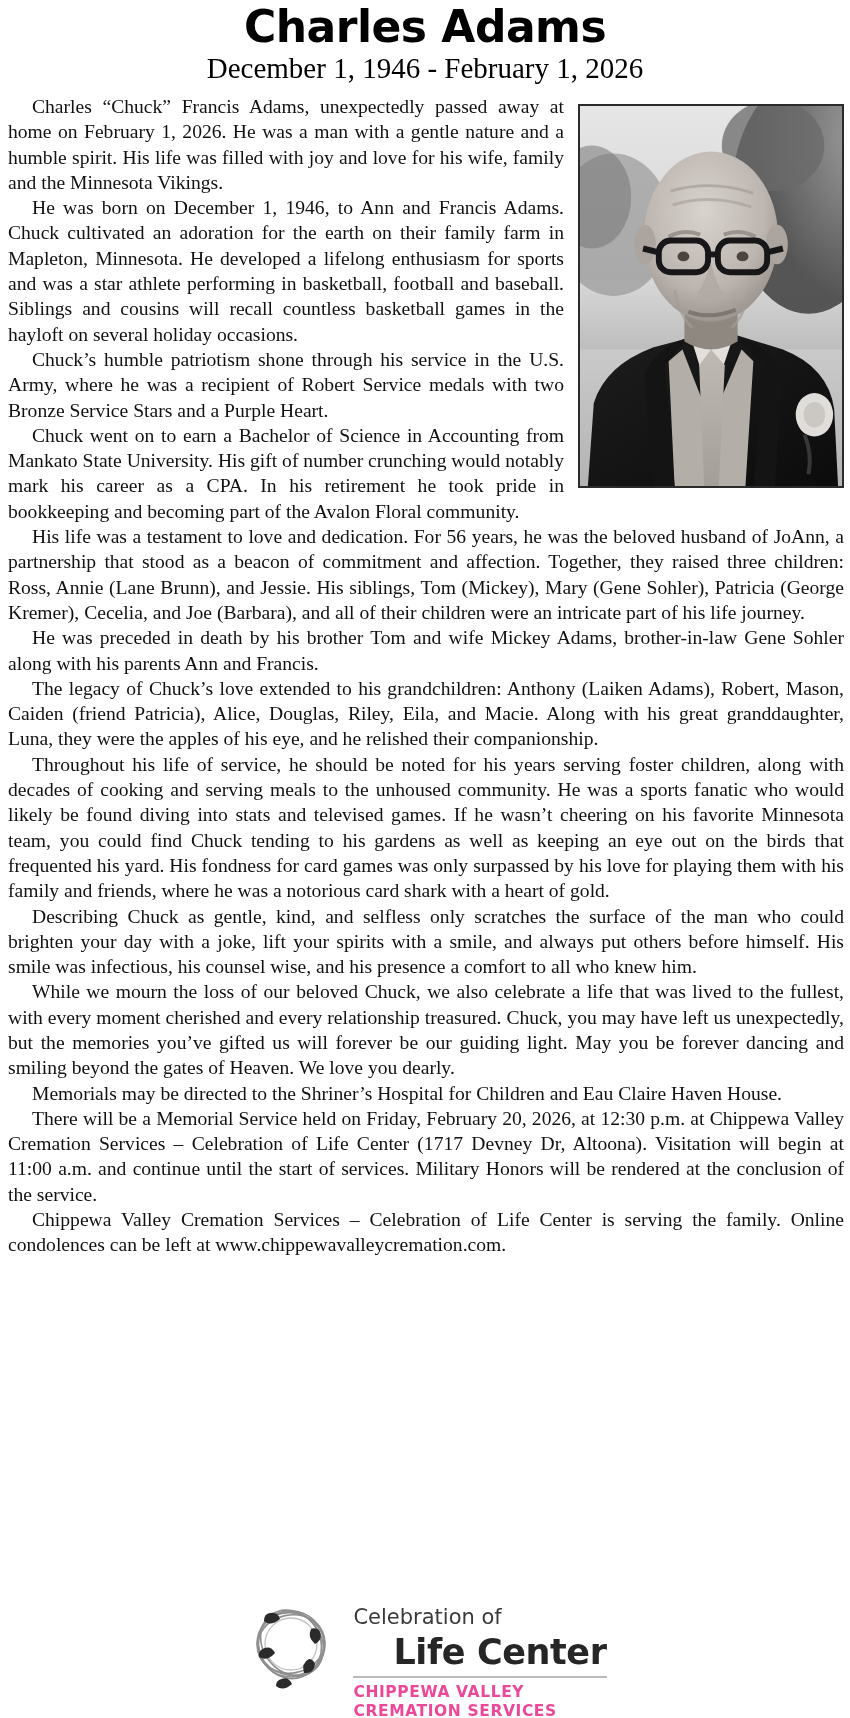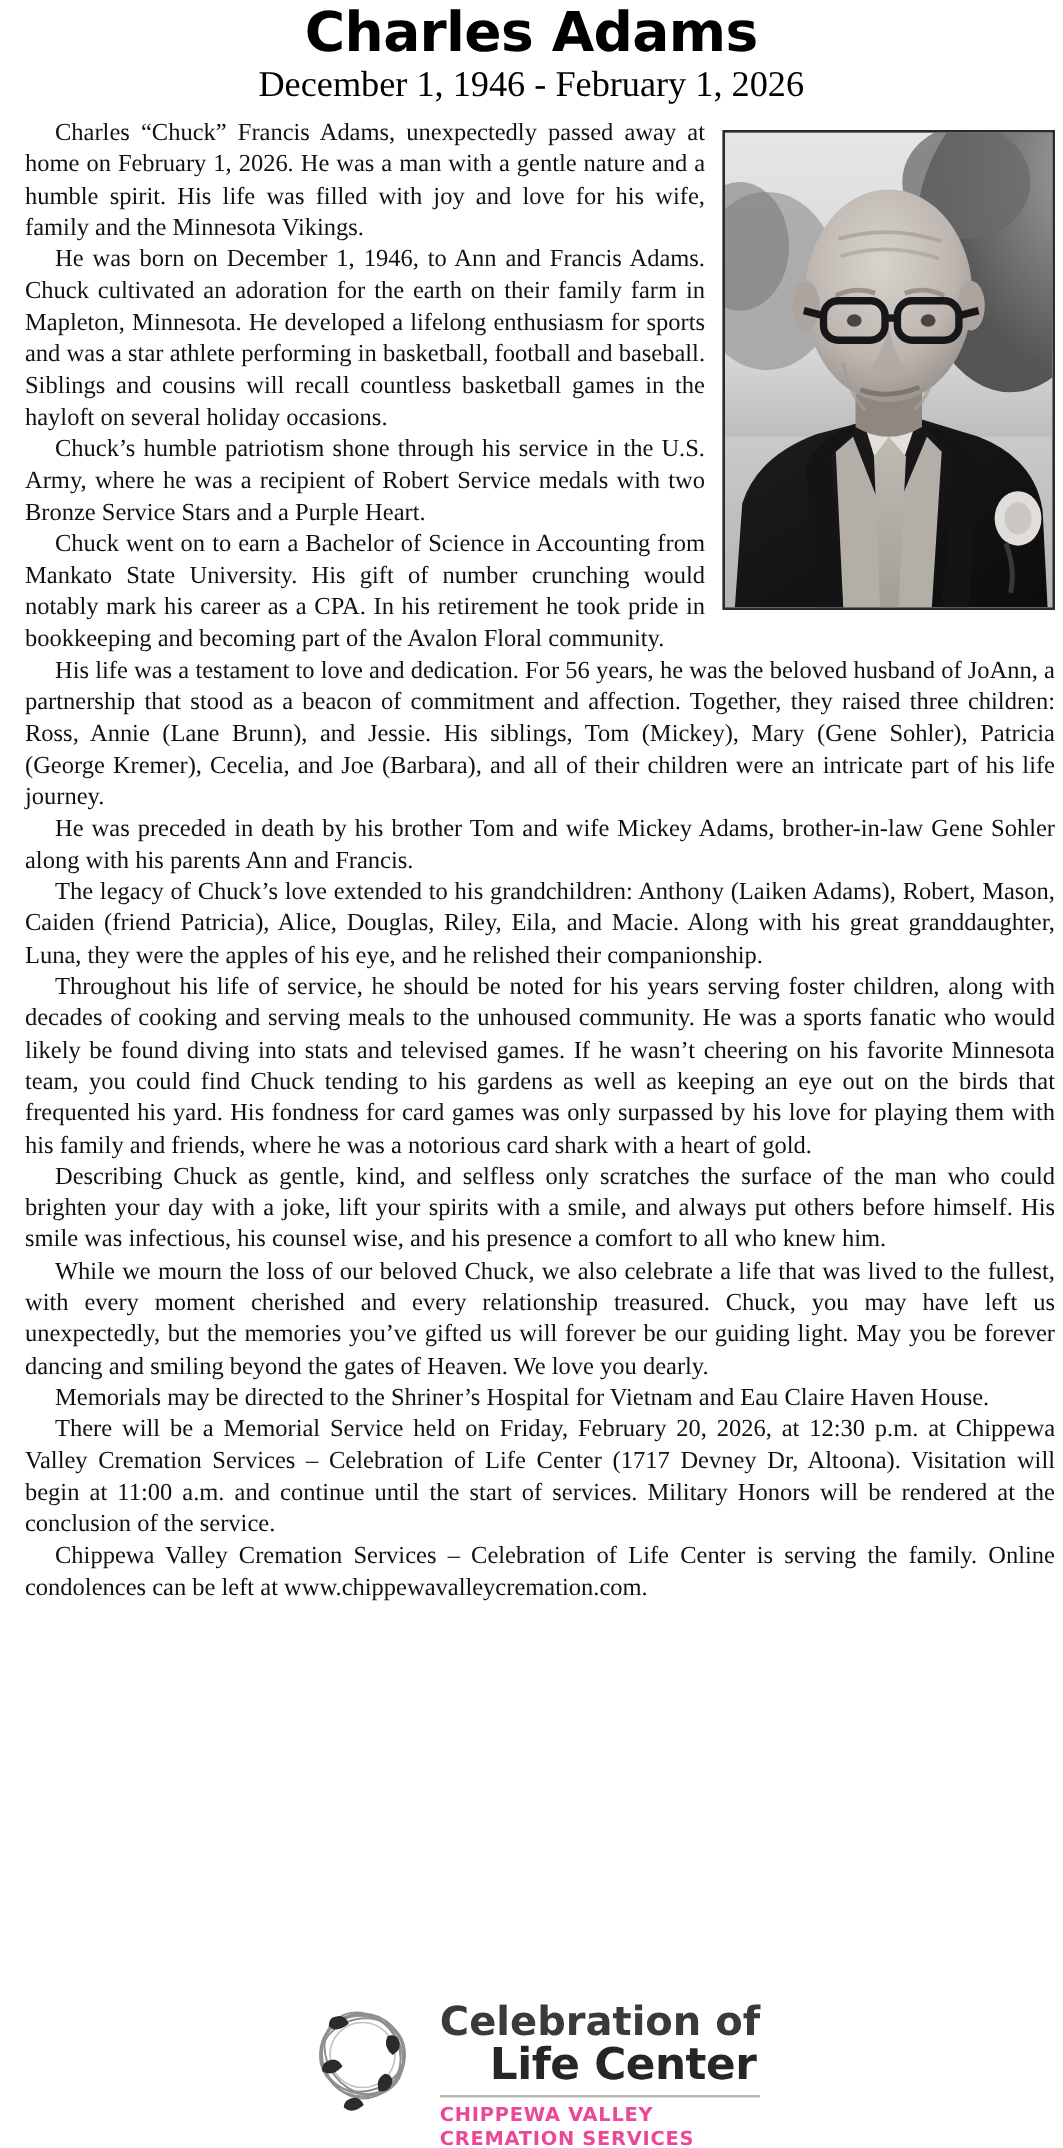--- a/index.html
+++ b/index.html
@@ -41,21 +41,21 @@
     font-family: "Liberation Serif", "DejaVu Serif", serif;
     font-size: 29px;
     line-height: 28px;
     margin: 2px 0 0 0;
     color: #000;
   }
 
   
   .obituary-body {
     margin-top: 12px;
-    padding: 0 6px 0 20px;
+    padding: 0 6px 0 8px;
     font-size: 19.6px;
     line-height: 25.3px;
     text-align: justify;
     text-justify: inter-word;
     hyphens: auto;
     -webkit-hyphens: auto;
   }
   .portrait-figure {
     float: right;
     width: 266px;
@@ -98,23 +98,23 @@
   }
   .logo-mark svg { display: block; width: 100%; height: 100%; }
   .logo-text {
     display: flex;
     flex-direction: column;
     font-family: "DejaVu Sans", "Liberation Sans", sans-serif;
     color: #2e2e2e;
     padding-top: 6px;
   }
   .logo-line-1 {
-    font-size: 32px;
+    font-size: 21px;
     line-height: 34px;
-    font-weight: bold;
+    font-weight: normal;
     letter-spacing: 0px;
     color: #3a3a3a;
   }
   .logo-line-2 {
     font-size: 35px;
     line-height: 37px;
     font-weight: bold;
     letter-spacing: -0.4px;
     color: #262626;
     margin-left: 40px;
@@ -236,21 +236,21 @@
     <p class="obit-para">Charles “Chuck” Francis Adams, unexpectedly passed away at home on February 1, 2026. He was a man with a gentle nature and a humble spirit. His life was filled with joy and love for his wife, family and the Minnesota Vikings.</p>
     <p class="obit-para">He was born on December 1, 1946, to Ann and Francis Adams. Chuck cultivated an adoration for the earth on their family farm in Mapleton, Minnesota. He developed a lifelong enthusiasm for sports and was a star athlete performing in basketball, football and baseball. Siblings and cousins will recall countless basketball games in the hayloft on several holiday occasions.</p>
     <p class="obit-para">Chuck’s humble patriotism shone through his service in the U.S. Army, where he was a recipient of Robert Service medals with two Bronze Service Stars and a Purple Heart.</p>
     <p class="obit-para">Chuck went on to earn a Bachelor of Science in Accounting from Mankato State University. His gift of number crunching would notably mark his career as a CPA. In his retirement he took pride in bookkeeping and becoming part of the Avalon Floral community.</p>
     <p class="obit-para">His life was a testament to love and dedication. For 56 years, he was the beloved husband of JoAnn, a partnership that stood as a beacon of commitment and affection. Together, they raised three children: Ross, Annie (Lane Brunn), and Jessie. His siblings, Tom (Mickey), Mary (Gene Sohler), Patricia (George Kremer), Cecelia, and Joe (Barbara), and all of their children were an intricate part of his life journey.</p>
     <p class="obit-para">He was preceded in death by his brother Tom and wife Mickey Adams, brother-in-law Gene Sohler along with his parents Ann and Francis.</p>
     <p class="obit-para">The legacy of Chuck’s love extended to his grandchildren: Anthony (Laiken Adams), Robert, Mason, Caiden (friend Patricia), Alice, Douglas, Riley, Eila, and Macie. Along with his great granddaughter, Luna, they were the apples of his eye, and he relished their companionship.</p>
     <p class="obit-para">Throughout his life of service, he should be noted for his years serving foster children, along with decades of cooking and serving meals to the unhoused community. He was a sports fanatic who would likely be found diving into stats and televised games. If he wasn’t cheering on his favorite Minnesota team, you could find Chuck tending to his gardens as well as keeping an eye out on the birds that frequented his yard. His fondness for card games was only surpassed by his love for playing them with his family and friends, where he was a notorious card shark with a heart of gold.</p>
     <p class="obit-para">Describing Chuck as gentle, kind, and selfless only scratches the surface of the man who could brighten your day with a joke, lift your spirits with a smile, and always put others before himself. His smile was infectious, his counsel wise, and his presence a comfort to all who knew him.</p>
     <p class="obit-para">While we mourn the loss of our beloved Chuck, we also celebrate a life that was lived to the fullest, with every moment cherished and every relationship treasured. Chuck, you may have left us unexpectedly, but the memories you’ve gifted us will forever be our guiding light. May you be forever dancing and smiling beyond the gates of Heaven. We love you dearly.</p>
-    <p class="obit-para">Memorials may be directed to the Shriner’s Hospital for Vietnam and Eau Claire Haven House.</p>
+    <p class="obit-para">Memorials may be directed to the Shriner’s Hospital for Children and Eau Claire Haven House.</p>
     <p class="obit-para">There will be a Memorial Service held on Friday, February 20, 2026, at 12:30 p.m. at Chippewa Valley Cremation Services – Celebration of Life Center (1717 Devney Dr, Altoona).  Visitation will begin at 11:00 a.m. and continue until the start of services. Military Honors will be rendered at the conclusion of the service.</p>
     <p class="obit-para">Chippewa Valley Cremation Services – Celebration of Life Center is serving the family.  Online condolences can be left at www.chippewavalleycremation.com.</p>
 
   </div>
 
   <div class="logo-block">
     <div class="logo-inner">
 
       <div class="logo-mark">
         <svg viewBox="0 0 96 100">

